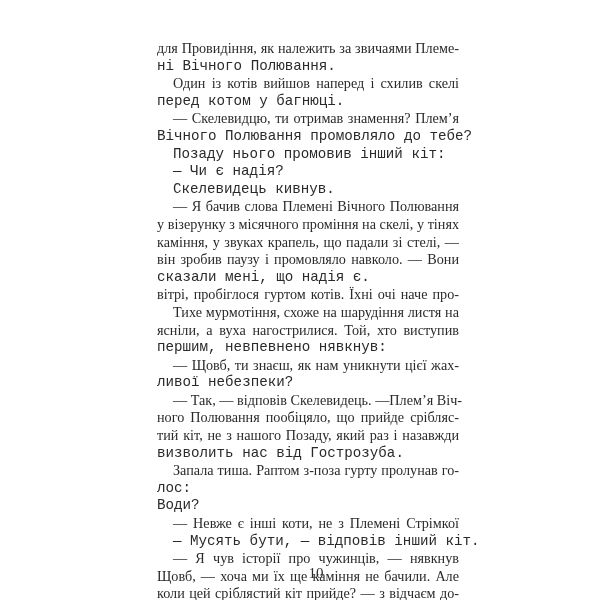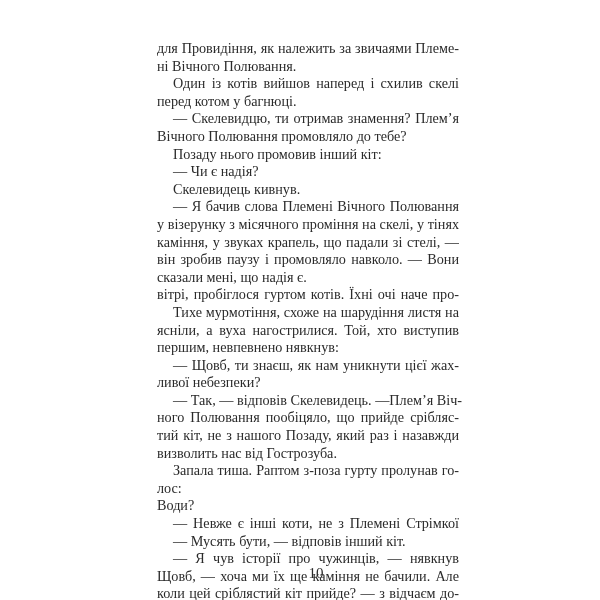--- a/index.html
+++ b/index.html
@@ -3,21 +3,21 @@
 <meta charset="utf-8">
 <style>
   html, body { margin:0; padding:0; }
   body { width:600px; height:600px; background:#ffffff; position:relative; overflow:hidden; }
   .page {
     position:absolute; left:157px; top:40px; width:302px;
     font-family:"Liberation Serif","DejaVu Serif",serif;
     font-size:14.2px; line-height:17.6px; color:#2a2a2a;
   }
   .line { display:block; white-space:nowrap; text-align:justify; text-align-last:justify; }
-  .line.last { text-align-last:left; }
+  .line.last { text-align-last:left;font-family:Liberation Mono, monospace; }
   .line.indent { padding-left:16px; }
   .pagenum {
     position:absolute; left:16px; width:600px; top:565px; text-align:center;
     font-family:"Liberation Serif","DejaVu Serif",serif; font-size:15px; color:#2a2a2a;
   }
 </style>
 </head>
 <body>
 
 <div class="page" id="page-body">

